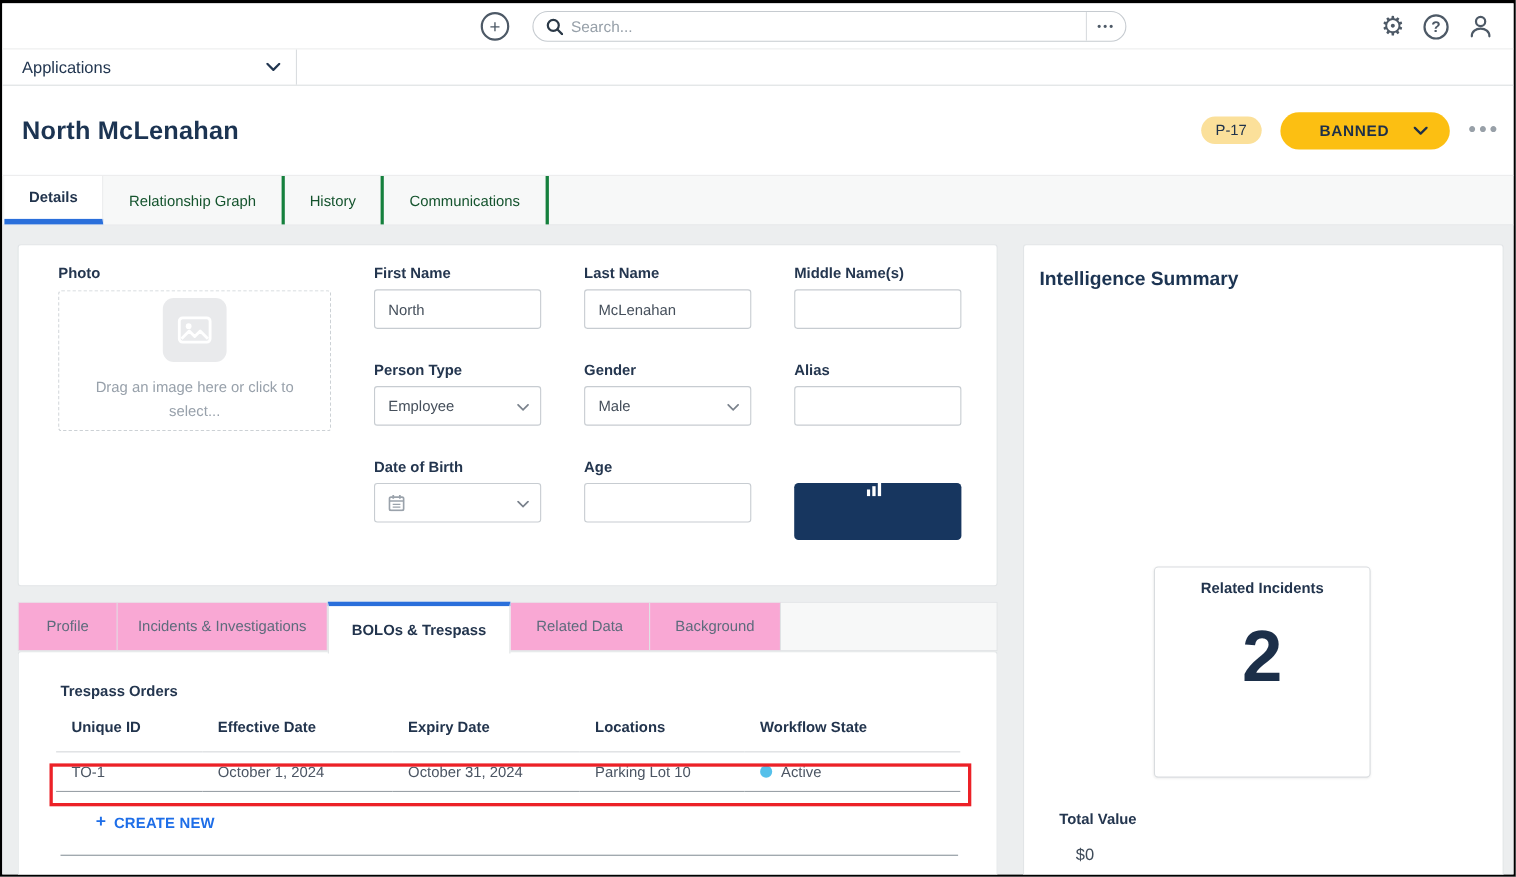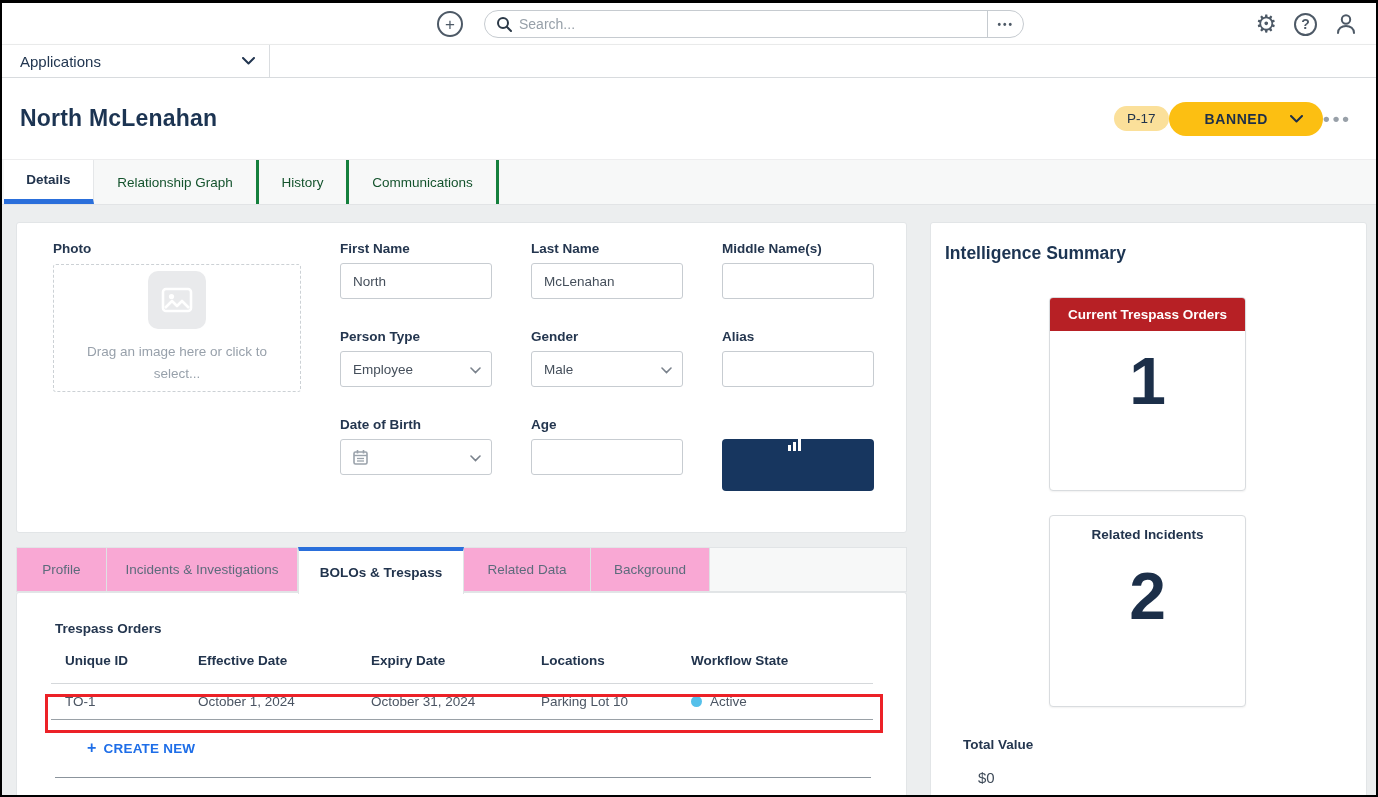--- a/index.html
+++ b/index.html
@@ -56,21 +56,21 @@
   }
   .apps-dd .lbl { font-size: 15px; color: #223650; font-weight: 500; }
   .apps-dd svg { margin-left: auto; }
 
   
   .page-header {
     position: relative; height: 81px; background: #fff;
     display: flex; align-items: center;
   }
   .page-title { font-size: 23px; font-weight: 700; color: #1c3452; margin-left: 18px; letter-spacing: .2px; }
-  .ph-right { margin-left: auto; margin-right: 24px; display: flex; align-items: center; }
+  .ph-right { margin-left: auto; margin-right: 12px; display: flex; align-items: center; gap: 17px; }
   .id-badge {
     background: #fbe09a; color: #20334c; font-size: 13.5px; font-weight: 500;
     padding: 5px 13px; border-radius: 13px;
   }
   .status-btn {
     background: #fcbf12; color: #1d2f49; border: none; border-radius: 18px;
     font-family: inherit; font-size: 14px; font-weight: 700; letter-spacing: .6px;
     padding: 9px 20px 9px 36px; display: flex; align-items: center; gap: 22px; cursor: pointer;
   }
   .more-dots { color: #98a0a8; font-size: 19px; letter-spacing: 3px; cursor: pointer; font-weight: 700; }
@@ -371,24 +371,20 @@
         <span class="plus">+</span>
         <span>CREATE NEW</span>
       </div>
 
       <div class="panel-divider"></div>
     </section>
 
     <aside class="card summary-card">
       <div class="summary-title">Intelligence Summary</div>
 
-      <div class="mini-card mini-card-1">
-        <div class="mini-head-red">Current Trespass Orders</div>
-        <div class="mini-value">1</div>
-      </div>
 
       <div class="mini-card mini-card-2">
         <div class="mini-head-plain">Related Incidents</div>
         <div class="mini-value">2</div>
       </div>
 
       <div class="total-label">Total Value</div>
       <div class="total-value">$0</div>
     </aside>
 

